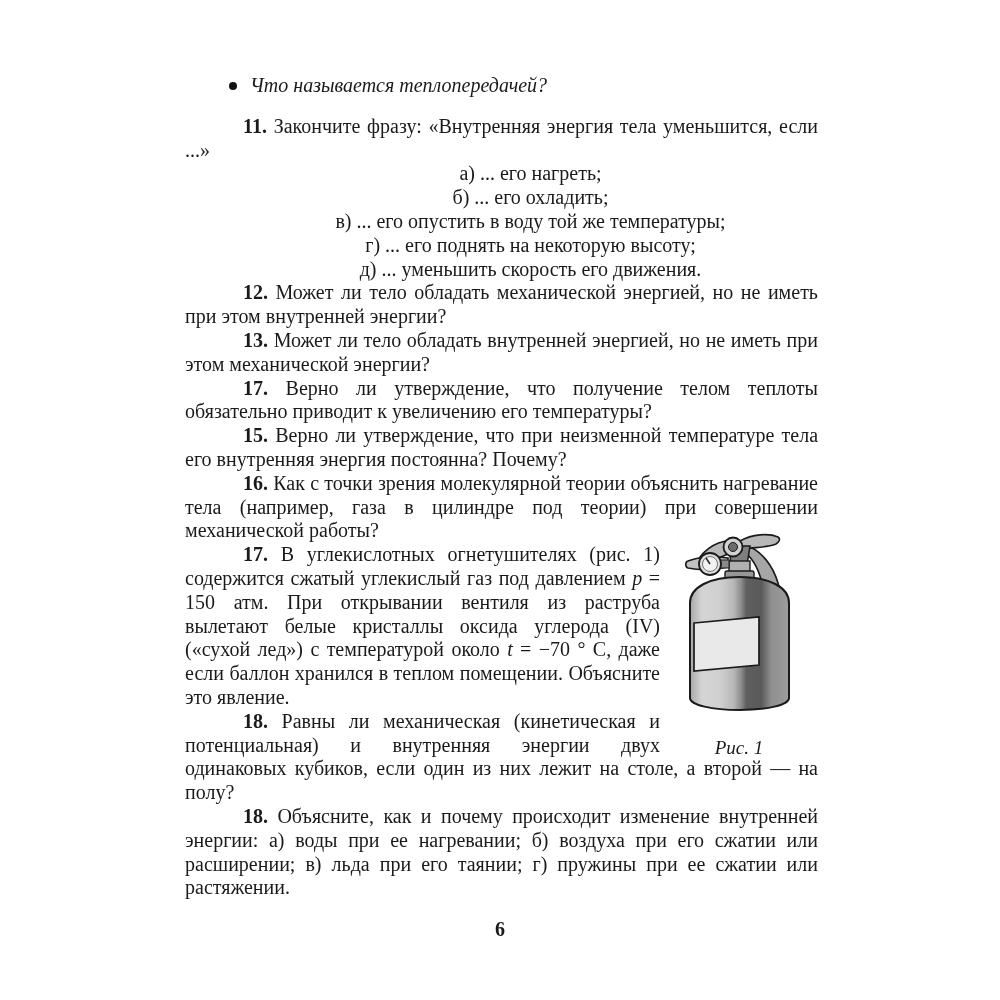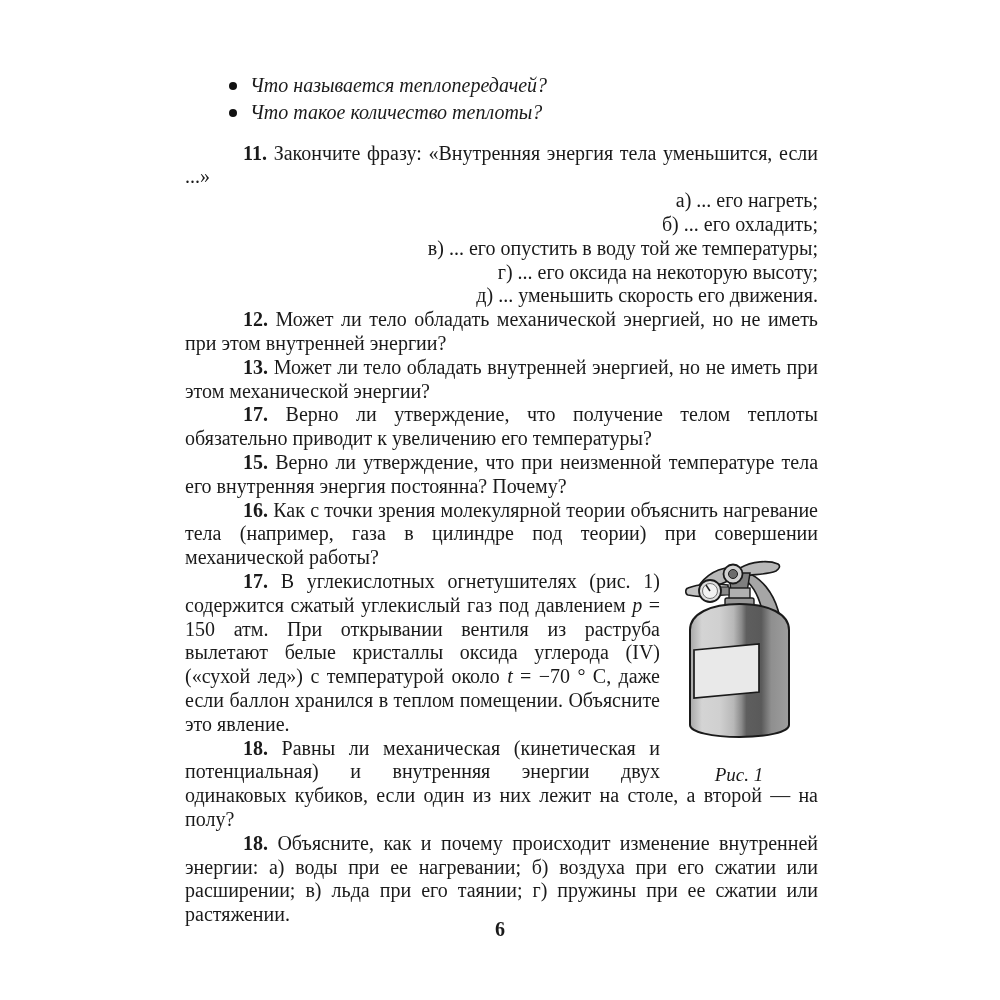--- a/index.html
+++ b/index.html
@@ -33,21 +33,21 @@
     text-align: left;
   }
   .bullet {
     position: absolute;
     left: 44px; top: 8px;
     width: 8px; height: 8px;
     border-radius: 50%;
     background: #111;
   }
   .para { margin: 0; text-indent: 58px; font-family: Liberation Serif, serif; }
-  .option { text-indent: 58px; text-align: right; }
+  .option { text-indent: 58px; text-align: center; }
   .q-num { font-weight: bold; }
   .var { font-style: italic; }
   .figure-float {
     float: right;
     width: 158px;
     height: 212px;
     margin-top: -12px;
     text-align: center;
     text-indent: 0;
   }
@@ -70,34 +70,30 @@
 <body>
 
 <div class="page">
   <div class="content">
 
     <ul class="intro-list">
       <li class="intro-item">
         <span class="bullet"></span>
         <span>Что называется теплопередачей?</span>
       </li>
-      <li class="intro-item">
-        <span class="bullet"></span>
-        <span>Что такое количество теплоты?</span>
-      </li>
     </ul>
 
     <p class="para">
       <b class="q-num">11.</b>
       <span>Закончите фразу: «Внутренняя энергия тела уменьшится, если ...»</span>
     </p>
     <div class="option">а) ... его нагреть;</div>
     <div class="option">б) ... его охладить;</div>
     <div class="option">в) ... его опустить в воду той же температуры;</div>
-    <div class="option">г) ... его оксида на некоторую высоту;</div>
+    <div class="option">г) ... его поднять на некоторую высоту;</div>
     <div class="option">д) ... уменьшить скорость его движения.</div>
 
     <p class="para">
       <b class="q-num">12.</b>
       <span>Может ли тело обладать механической энергией, но не иметь при этом внутренней энергии?</span>
     </p>
 
     <p class="para">
       <b class="q-num">13.</b>
       <span>Может ли тело обладать внутренней энергией, но не иметь при этом механической энергии?</span>

